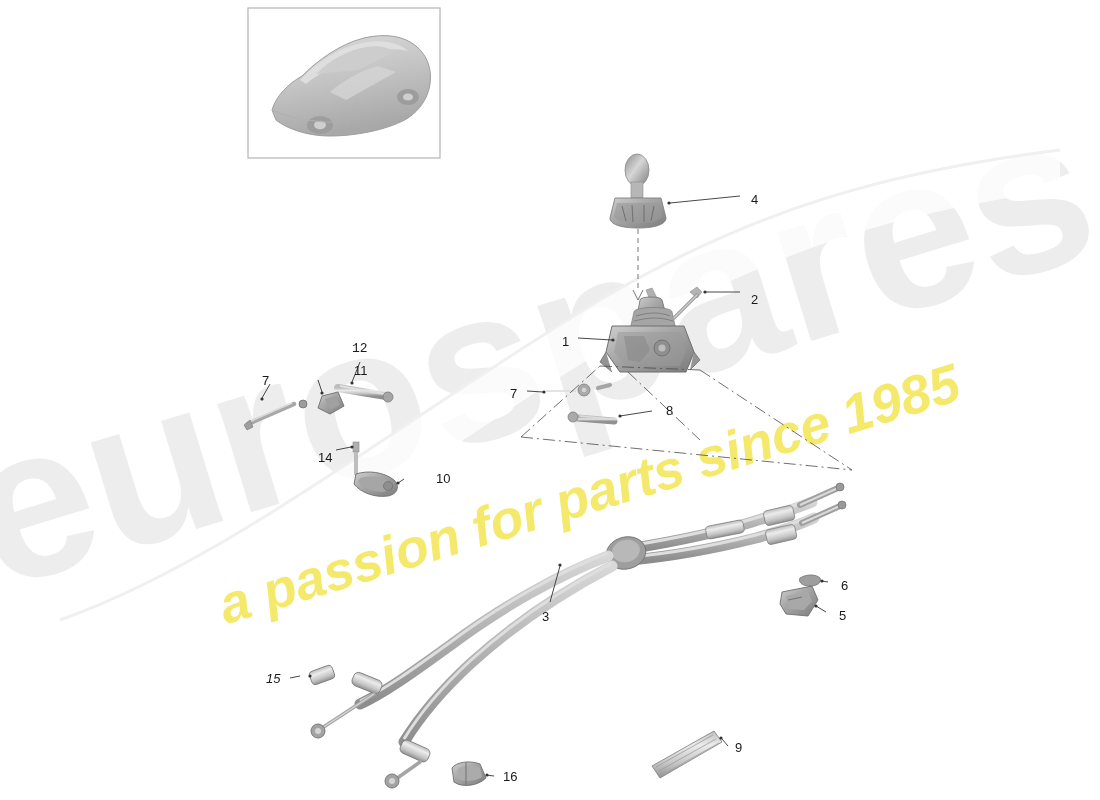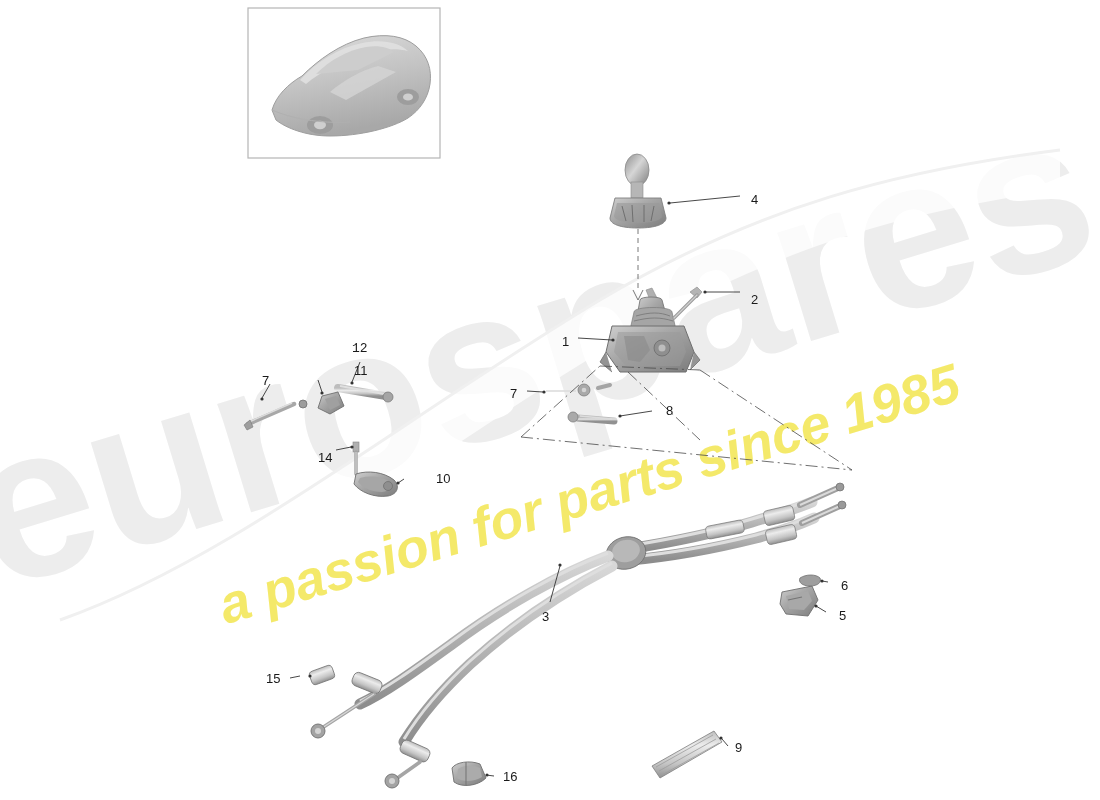--- a/index.html
+++ b/index.html
@@ -297,17 +297,17 @@
   <div class="callout-label" style="left:510px; top:386px;"><span>7</span></div>
   <div class="callout-label" style="left:666px; top:403px;"><span>8</span></div>
   <div class="callout-label" style="left:352px; top:341px;font-family:Liberation Mono, monospace;"><span>12</span></div>
   <div class="callout-label" style="left:262px; top:373px;"><span>7</span></div>
   <div class="callout-label" style="left:314px; top:363px;margin-left:40px;"><span>11</span></div>
   <div class="callout-label" style="left:318px; top:450px;"><span>14</span></div>
   <div class="callout-label" style="left:410px; top:471px;margin-left:26px;"><span>10</span></div>
   <div class="callout-label" style="left:542px; top:609px;"><span>3</span></div>
   <div class="callout-label" style="left:841px; top:578px;"><span>6</span></div>
   <div class="callout-label" style="left:839px; top:608px;"><span>5</span></div>
-  <div class="callout-label" style="left:266px; top:671px;"><span>15</span></div>
+  <div class="callout-label" style="left:266px; top:671px;font-style:italic;"><span>15</span></div>
   <div class="callout-label" style="left:503px; top:769px;text-align:right;"><span>16</span></div>
   <div class="callout-label" style="left:735px; top:740px;"><span>9</span></div>
 
 </div>
 
 </body></html>

